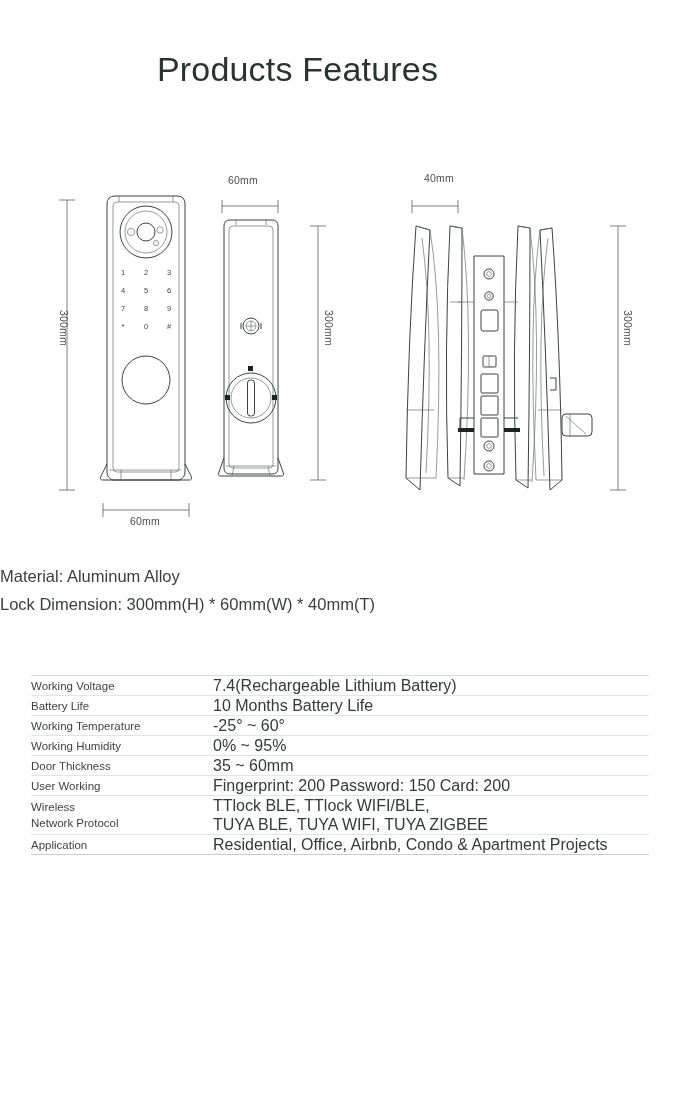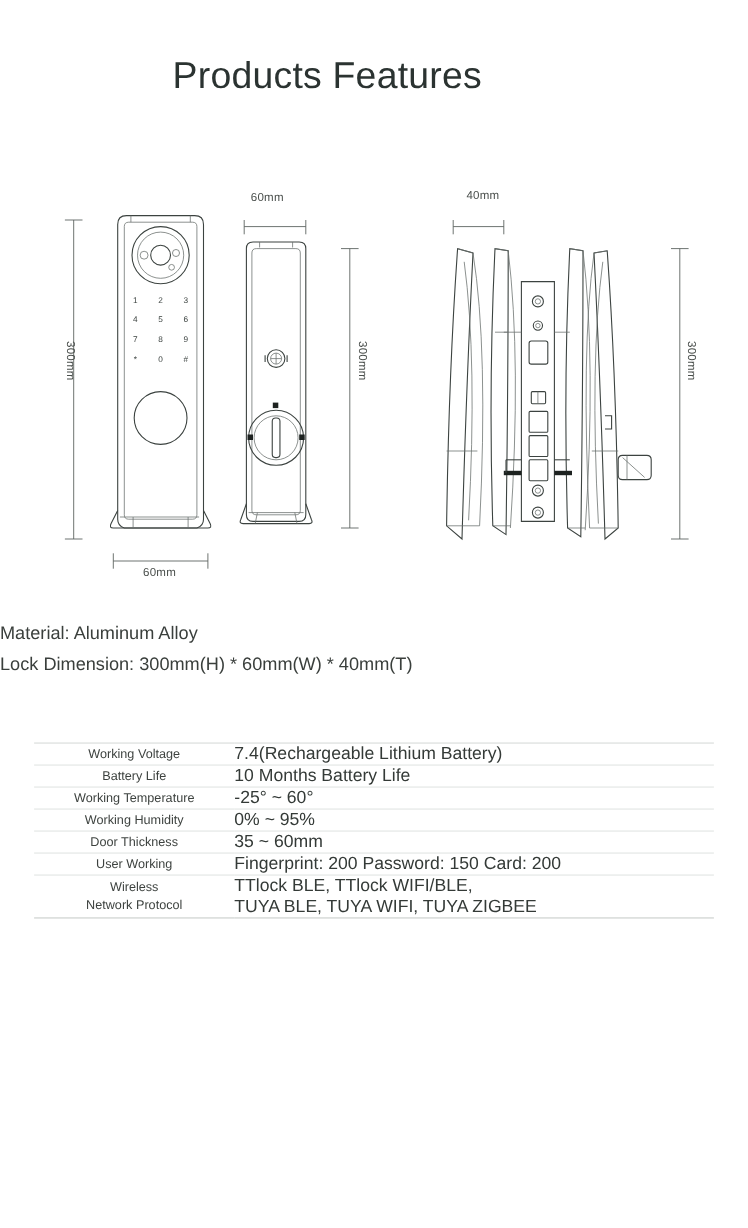--- a/index.html
+++ b/index.html
@@ -120,21 +120,21 @@
     color: #3d423f;
     line-height: 16px;
   }
   .cell-value {
     padding: 11px 8px 11px 0;
     font-size: 16px;
     color: #343a37;
     line-height: 19px;
   }
   .cell-value .v-line { display: block; }
-  .cell-label .l-line { display: block; text-align: center; }
+  .cell-label .l-line { display: block; }
 </style>
 </head>
 <body>
 
 <div class="page-title">Products Features</div>
 
 <div class="drawings">
 
   <svg width="200" height="370" viewBox="0 0 200 370" style="position:absolute;left:45px;top:20px;">
 
@@ -396,14 +396,22 @@
       <tr>
         <td class="cell-label">
           <span class="l-line">Wireless</span>
           <span class="l-line">Network Protocol</span>
         </td>
         <td class="cell-value">
           <span class="v-line">TTlock BLE, TTlock WIFI/BLE,</span>
           <span class="v-line">TUYA BLE, TUYA WIFI, TUYA ZIGBEE</span>
         </td>
       </tr>
+      <tr>
+        <td class="cell-label">
+          <span class="l-line">Application</span>
+        </td>
+        <td class="cell-value">
+          <span class="v-line">Residential, Office, Airbnb, Condo &amp; Apartment Projects</span>
+        </td>
+      </tr>
     </tbody>
 </table>
 
 </body></html>

